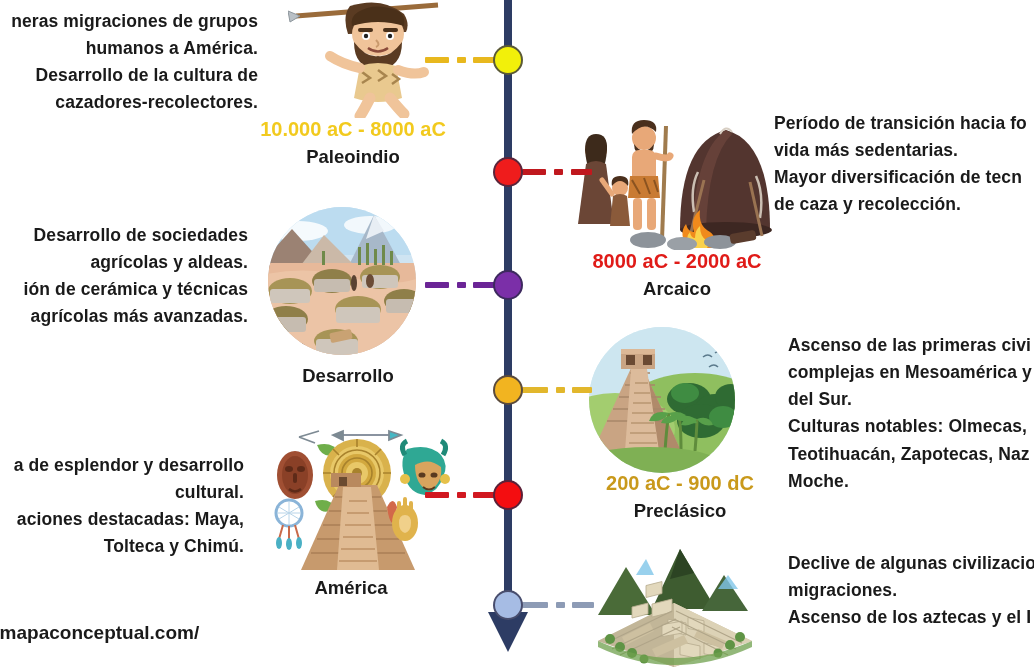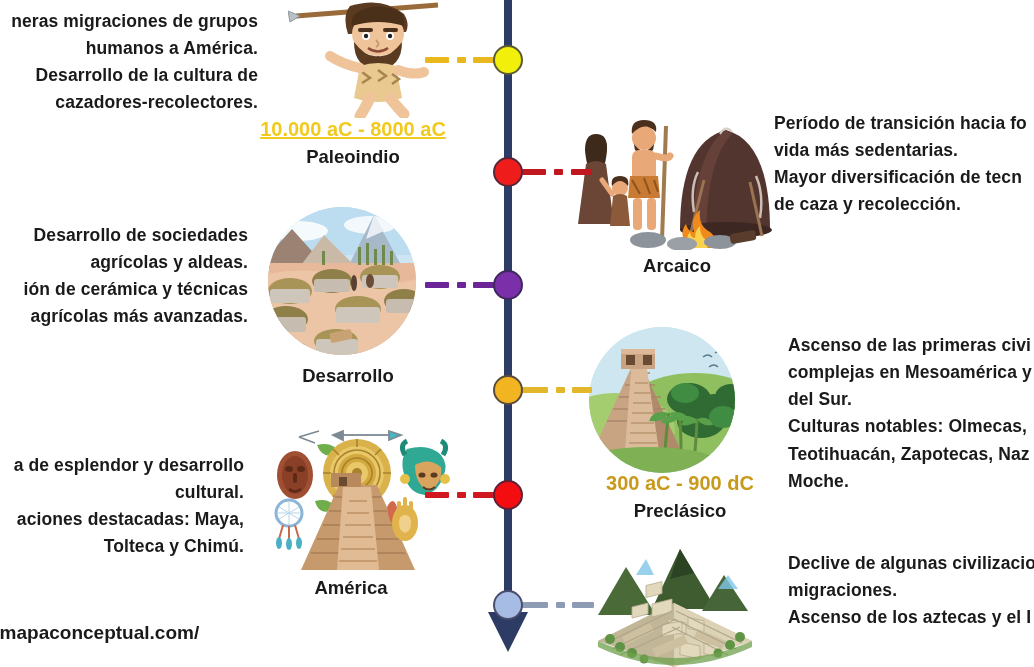--- a/index.html
+++ b/index.html
@@ -177,34 +177,35 @@
     <div>Tolteca y Chimú.</div>
   </div>
 
   <div class="txt left-al" style="left:788px;top:550px;width:300px;">
     <div>Declive  de  algunas  civilizacio</div>
     <div>migraciones.</div>
     <div>Ascenso de los aztecas y el I</div>
   </div>
 
   <div class="cap" style="left:243px;top:118px;width:220px;">
-    <div class="range" style="color:#f2ca1e;text-decoration:underline;">10.000 aC - 8000 aC</div>
+    <div class="range" style="color:#f2ca1e;">10.000 aC - 8000 aC</div>
     <div class="name">Paleoindio</div>
   </div>
 
   <div class="cap" style="left:564px;top:250px;width:226px;">
+    <div class="range" style="color:#e01b18;">8000 aC - 2000 aC</div>
     <div class="name">Arcaico</div>
   </div>
 
   <div class="cap" style="left:238px;top:360px;width:220px;">
     <div class="name">Desarrollo</div>
   </div>
 
   <div class="cap" style="left:570px;top:472px;width:220px;">
-    <div class="range" style="color:#c9991b;">300 aC - 900 dC</div>
+    <div class="range" style="color:#c9991b;">200 aC - 900 dC</div>
     <div class="name">Preclásico</div>
   </div>
 
   <div class="cap" style="left:240px;top:572px;width:222px;">
     <div class="name">América</div>
   </div>
 
   <div class="watermark">umapaconceptual.com/</div>
 
   <div class="cave">

